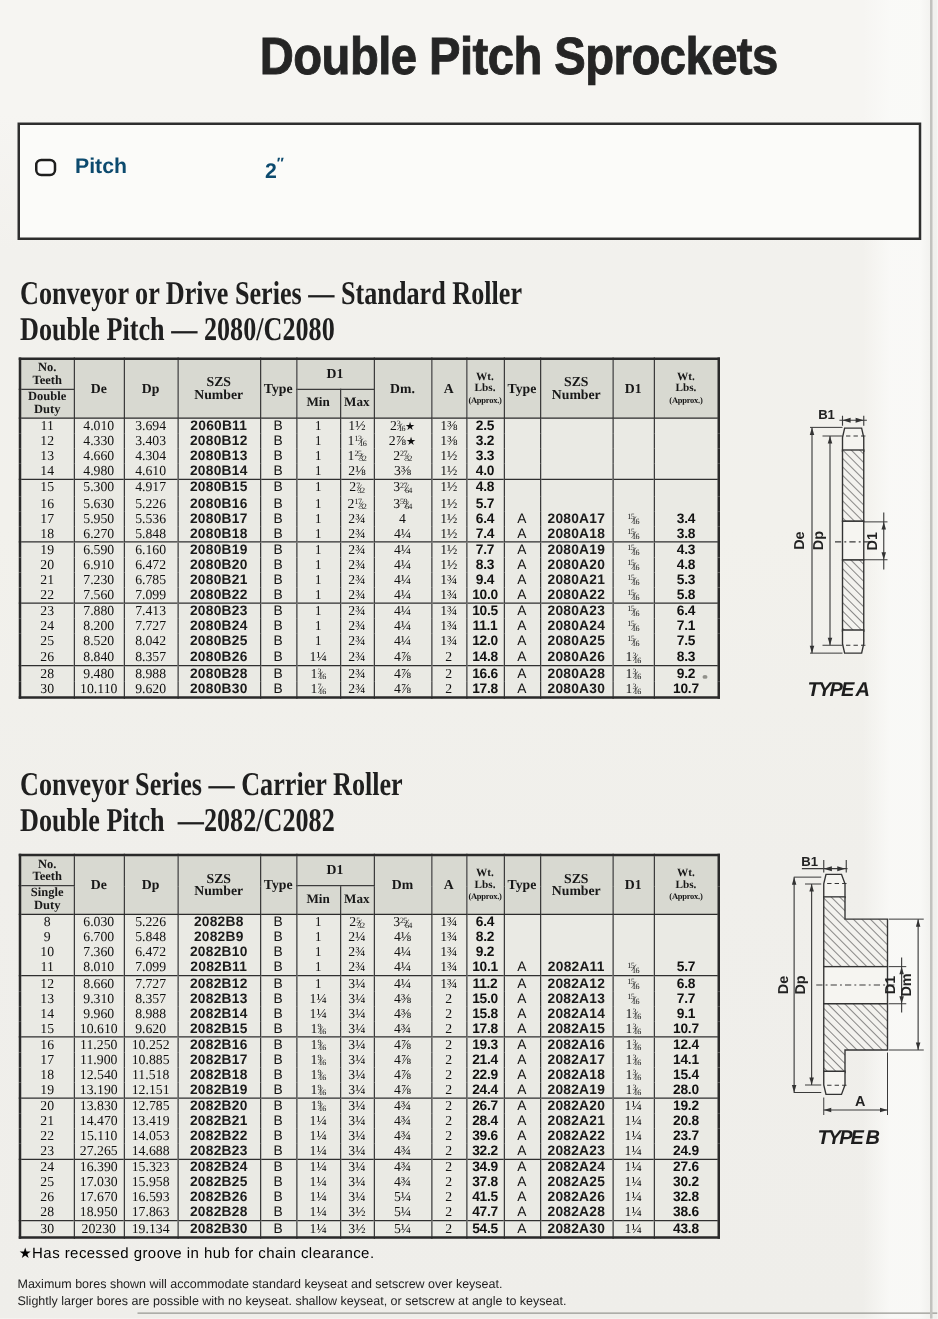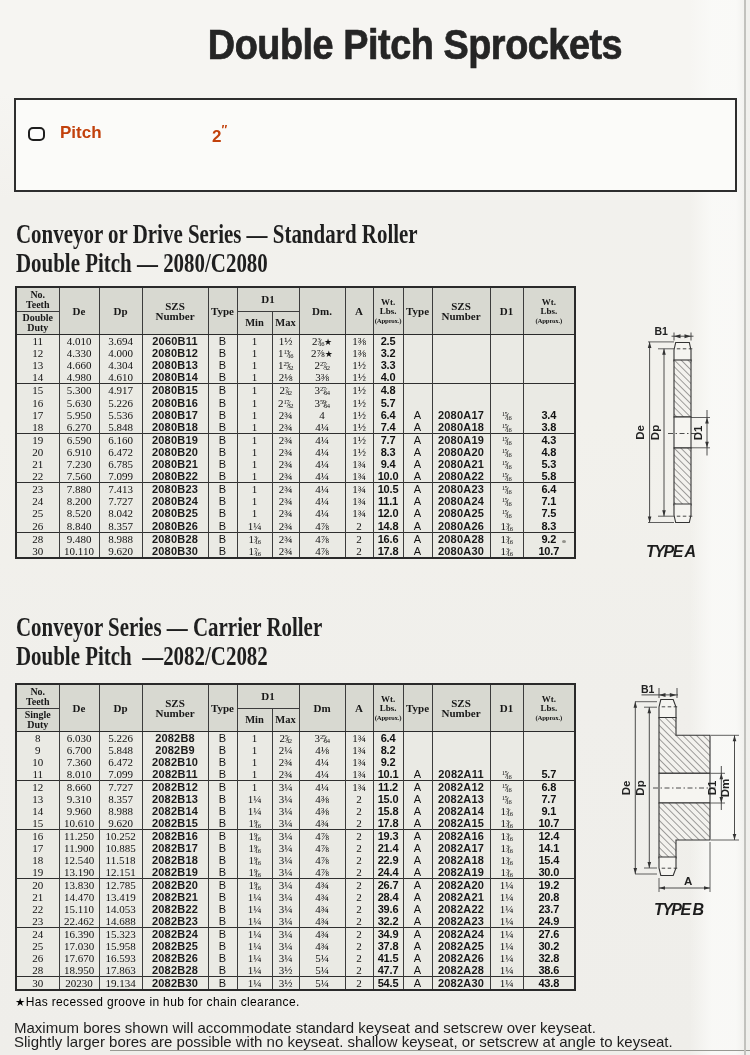--- a/index.html
+++ b/index.html
@@ -8,21 +8,21 @@
   linear-gradient(180deg,#f6f5f2 0 92px,#f2f1ed 200px,#f2f1ec 420px,#f0efeb 700px,#efeeea 1055px);
  color:#1c1c1c;}
 .title{position:absolute;left:0;top:21px;width:830px;text-align:center;
  font-size:42px;font-weight:bold;letter-spacing:-.5px;color:#252525;-webkit-text-stroke:.7px #252525;
  transform:scaleX(.90);transform-origin:415px 0;}
 .box{position:absolute;left:14px;top:98px;width:719px;height:90px;
  border:2px solid #2e2e2e;background:#fbfbf9;}
 .brow{position:absolute;left:0;width:100%;height:20px;}
 .bullet{position:absolute;left:12px;top:0;width:12.5px;height:10px;
  border:2.5px solid #1e1e1e;border-radius:5px;background:#fdfdfd;}
-.blab{position:absolute;left:44px;top:-4px;font-size:17px;font-weight:bold;color:#c2410c;letter-spacing:0;}
+.blab{position:absolute;left:44px;top:-4px;font-size:17px;font-weight:bold;color:#0c4a6e;letter-spacing:0;}
 .h2{position:absolute;left:16px;font-family:"Liberation Serif",serif;
  font-weight:bold;font-size:26.5px;line-height:29px;color:#1f1f1f;
  transform:scaleX(.79);transform-origin:0 0;white-space:nowrap;letter-spacing:0;}
 .tb{position:absolute;left:15px;width:561px;border-collapse:collapse;table-layout:fixed;
  border:2px solid #2a2a2a;background:#eaeae4;}
 .tb td{border-left:1px solid #3c3c3c;border-right:1px solid #3c3c3c;padding:0;
  text-align:center;vertical-align:middle;overflow:hidden;}
 .hr1 td,.hr2 td{background:#d8d9d1;font-family:"Liberation Serif",serif;
  font-weight:bold;font-size:11px;line-height:10.5px;color:#181818;}
 .hr1 td{height:23px;}
@@ -38,21 +38,21 @@
 .gb td{border-top:1.2px solid #2f2f2f;}
 .ser{font-family:"Liberation Serif",serif;font-size:11px;color:#101010;}
 .szs{font-family:"Liberation Sans",sans-serif;font-size:10.5px;font-weight:bold;color:#1a1a1a;letter-spacing:.2px;}
 .ty{font-family:"Liberation Sans",sans-serif;font-size:10px;color:#111;}
 .wt{font-family:"Liberation Sans",sans-serif;font-size:11.5px;font-weight:bold;color:#111;letter-spacing:-.2px;}
 .fcell{font-size:10.5px;}
 .fn{font-size:6.5px;vertical-align:3px;letter-spacing:-.5px;}
 .fd{font-size:6.5px;vertical-align:-1px;letter-spacing:-.5px;}
 .fsl{font-size:8px;letter-spacing:-1px;margin:0 -1px 0 -1px;}
 .st{font-size:9px;}
-.note{position:absolute;font-size:15px;color:#1d1d1d;letter-spacing:0;line-height:13.6px;}
+.note{position:absolute;font-size:10px;color:#1d1d1d;letter-spacing:0;line-height:13.6px;}
 .note1{position:absolute;font-size:12px;color:#000000;letter-spacing:.35px;}
 .svgd{position:absolute;}
 </style></head>
 <body>
 <div class="title">Double Pitch Sprockets</div>
 <div class="box">
   <div class="brow" style="top:27px;">
       <span class="bullet"></span>
       <span class="blab">Pitch</span>
       <span class="blab" style="left:196px;">2<span style="font-size:12px;vertical-align:8px;">″</span></span>
@@ -109,21 +109,21 @@
         <td class="ser fcell">1⅜</td>
         <td class="wt">2.5</td>
         <td class="ty"></td>
         <td class="szs"></td>
         <td class="ser fcell"></td>
         <td class="wt"></td>
       </tr>
 <tr class="dr ">
         <td class="ser">12</td>
         <td class="ser">4.330</td>
-        <td class="ser">4.000</td>
+        <td class="ser">3.403</td>
         <td class="szs">2080B12</td>
         <td class="ty">B</td>
         <td class="ser fcell">1</td>
         <td class="ser fcell">1<span class="fn">13</span><span class="fsl">⁄</span><span class="fd">16</span></td>
         <td class="ser fcell">2⅞<span class="st">★</span></td>
         <td class="ser fcell">1⅜</td>
         <td class="wt">3.2</td>
         <td class="ty"></td>
         <td class="szs"></td>
         <td class="ser fcell"></td>
@@ -658,21 +658,21 @@
         <td class="szs">2082B19</td>
         <td class="ty">B</td>
         <td class="ser fcell">1<span class="fn">9</span><span class="fsl">⁄</span><span class="fd">16</span></td>
         <td class="ser fcell">3¼</td>
         <td class="ser fcell">4⅞</td>
         <td class="ser fcell">2</td>
         <td class="wt">24.4</td>
         <td class="ty">A</td>
         <td class="szs">2082A19</td>
         <td class="ser fcell">1<span class="fn">3</span><span class="fsl">⁄</span><span class="fd">16</span></td>
-        <td class="wt">30.0</td>
+        <td class="wt">28.0</td>
       </tr>
 <tr class="dr gb">
         <td class="ser">20</td>
         <td class="ser">13.830</td>
         <td class="ser">12.785</td>
         <td class="szs">2082B20</td>
         <td class="ty">B</td>
         <td class="ser fcell">1<span class="fn">9</span><span class="fsl">⁄</span><span class="fd">16</span></td>
         <td class="ser fcell">3¼</td>
         <td class="ser fcell">4¾</td>
@@ -710,21 +710,21 @@
         <td class="ser fcell">4¾</td>
         <td class="ser fcell">2</td>
         <td class="wt">39.6</td>
         <td class="ty">A</td>
         <td class="szs">2082A22</td>
         <td class="ser fcell">1¼</td>
         <td class="wt">23.7</td>
       </tr>
 <tr class="dr ">
         <td class="ser">23</td>
-        <td class="ser">22.462</td>
+        <td class="ser">27.265</td>
         <td class="ser">14.688</td>
         <td class="szs">2082B23</td>
         <td class="ty">B</td>
         <td class="ser fcell">1¼</td>
         <td class="ser fcell">3¼</td>
         <td class="ser fcell">4¾</td>
         <td class="ser fcell">2</td>
         <td class="wt">32.2</td>
         <td class="ty">A</td>
         <td class="szs">2082A23</td>

